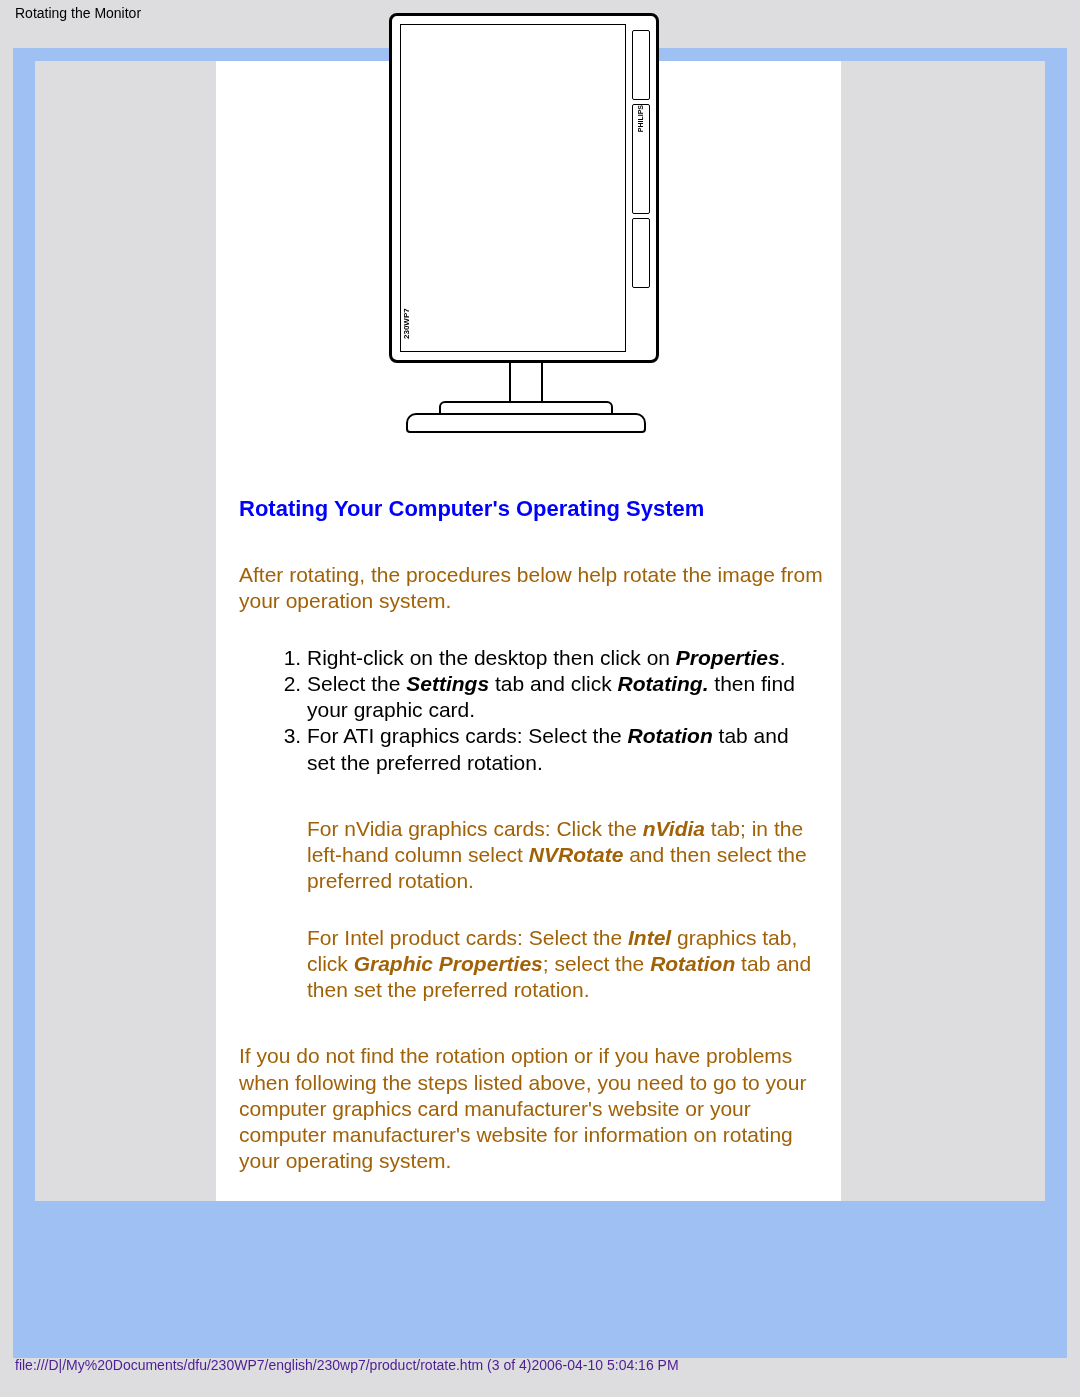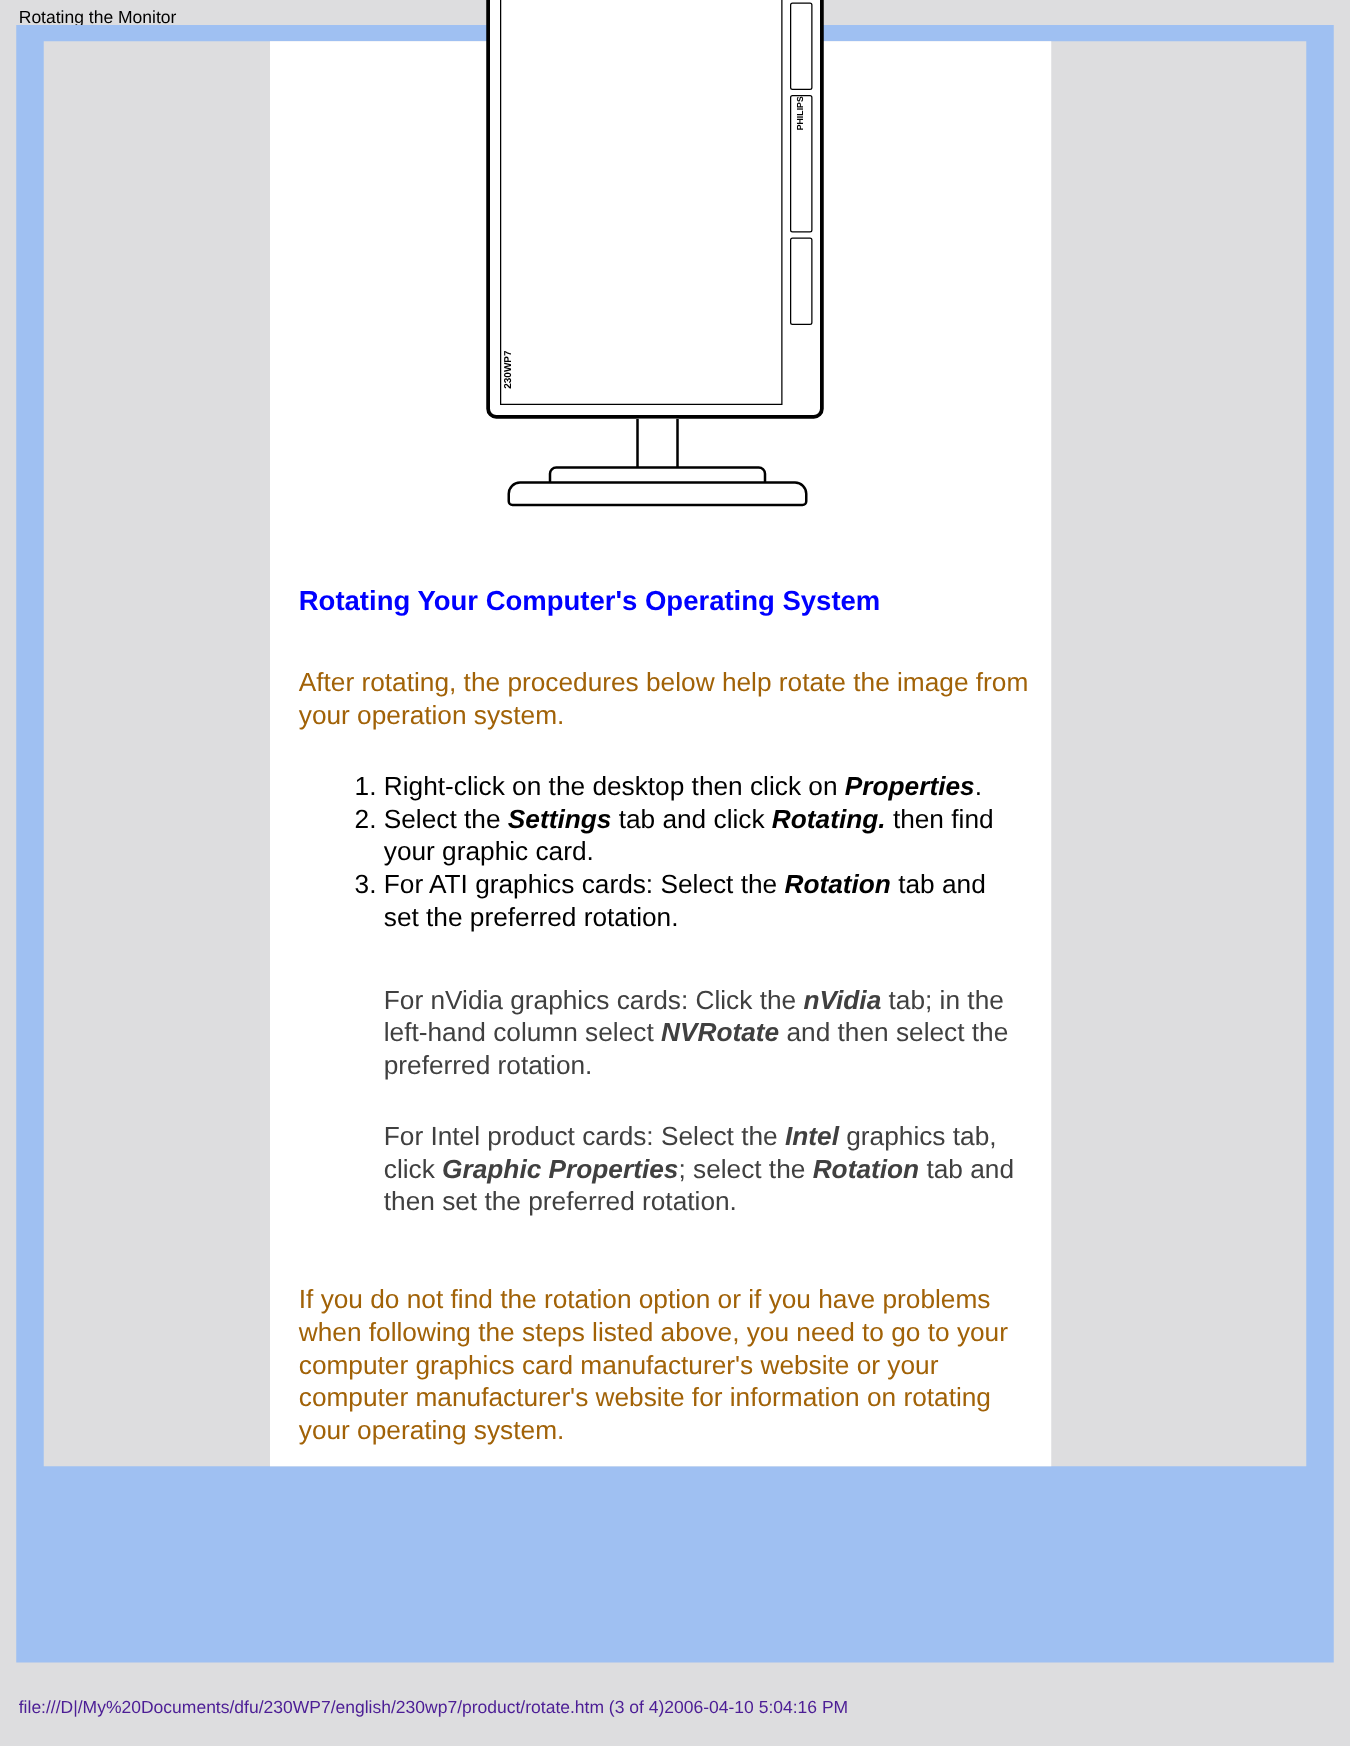--- a/index.html
+++ b/index.html
@@ -18,21 +18,21 @@
     width: 1080px;
     height: 26px;
     background: #dddddf;
     font-size: 14px;
     padding-left: 15px;
     line-height: 26px;
     color: #000;
   }
   .blue-frame {
     position: absolute;
-    top: 20px;
+    top: 48px;
     left: 13px;
     width: 1054px;
     height: 1310px;
     background: #9fc0f2;
   }
   .inner-grey {
     position: absolute;
     top: 13px;
     left: 22px;
     width: 1010px;
@@ -73,21 +73,21 @@
     color: #000;
   }
   ol.steps li {
     margin-bottom: 0px;
   }
   .sub-para {
     font-size: 21px;
     line-height: 1.25;
     margin: 0 0 0 0;
     padding-left: 68px;
-    color: #404040;
+    color: #a16207;
   }
   .sub-para + .sub-para {
     margin-top: 30px;
   }
   b { font-weight: bold; }
   i { font-style: italic; }
 
   
   .monitor-wrap {
     position: absolute;
@@ -222,20 +222,20 @@
         </ol>
 
         <p class="sub-para">
           <span>For nVidia graphics cards: Click the </span><b><i>nVidia</i></b><span> tab; in the left-hand column select </span><b><i>NVRotate</i></b><span> and then select the preferred rotation.</span>
         </p>
 
         <p class="sub-para">
           <span>For Intel product cards: Select the </span><b><i>Intel</i></b><span> graphics tab, click </span><b><i>Graphic Properties</i></b><span>; select the </span><b><i>Rotation</i></b><span> tab and then set the preferred rotation.</span>
         </p>
 
-        <p class="body" style="margin-top:52px;">If you do not find the rotation option or if you have problems when following the steps listed above, you need to go to your computer graphics card manufacturer's website or your computer manufacturer's website for information on rotating your operating system.</p>
+        <p class="body" style="margin-top:40px;">If you do not find the rotation option or if you have problems when following the steps listed above, you need to go to your computer graphics card manufacturer's website or your computer manufacturer's website for information on rotating your operating system.</p>
       </div>
 
     </div>
   </div>
 </div>
 
 <div class="footer-path">file:///D|/My%20Documents/dfu/230WP7/english/230wp7/product/rotate.htm (3 of 4)2006-04-10 5:04:16 PM</div>
 
 </body></html>

